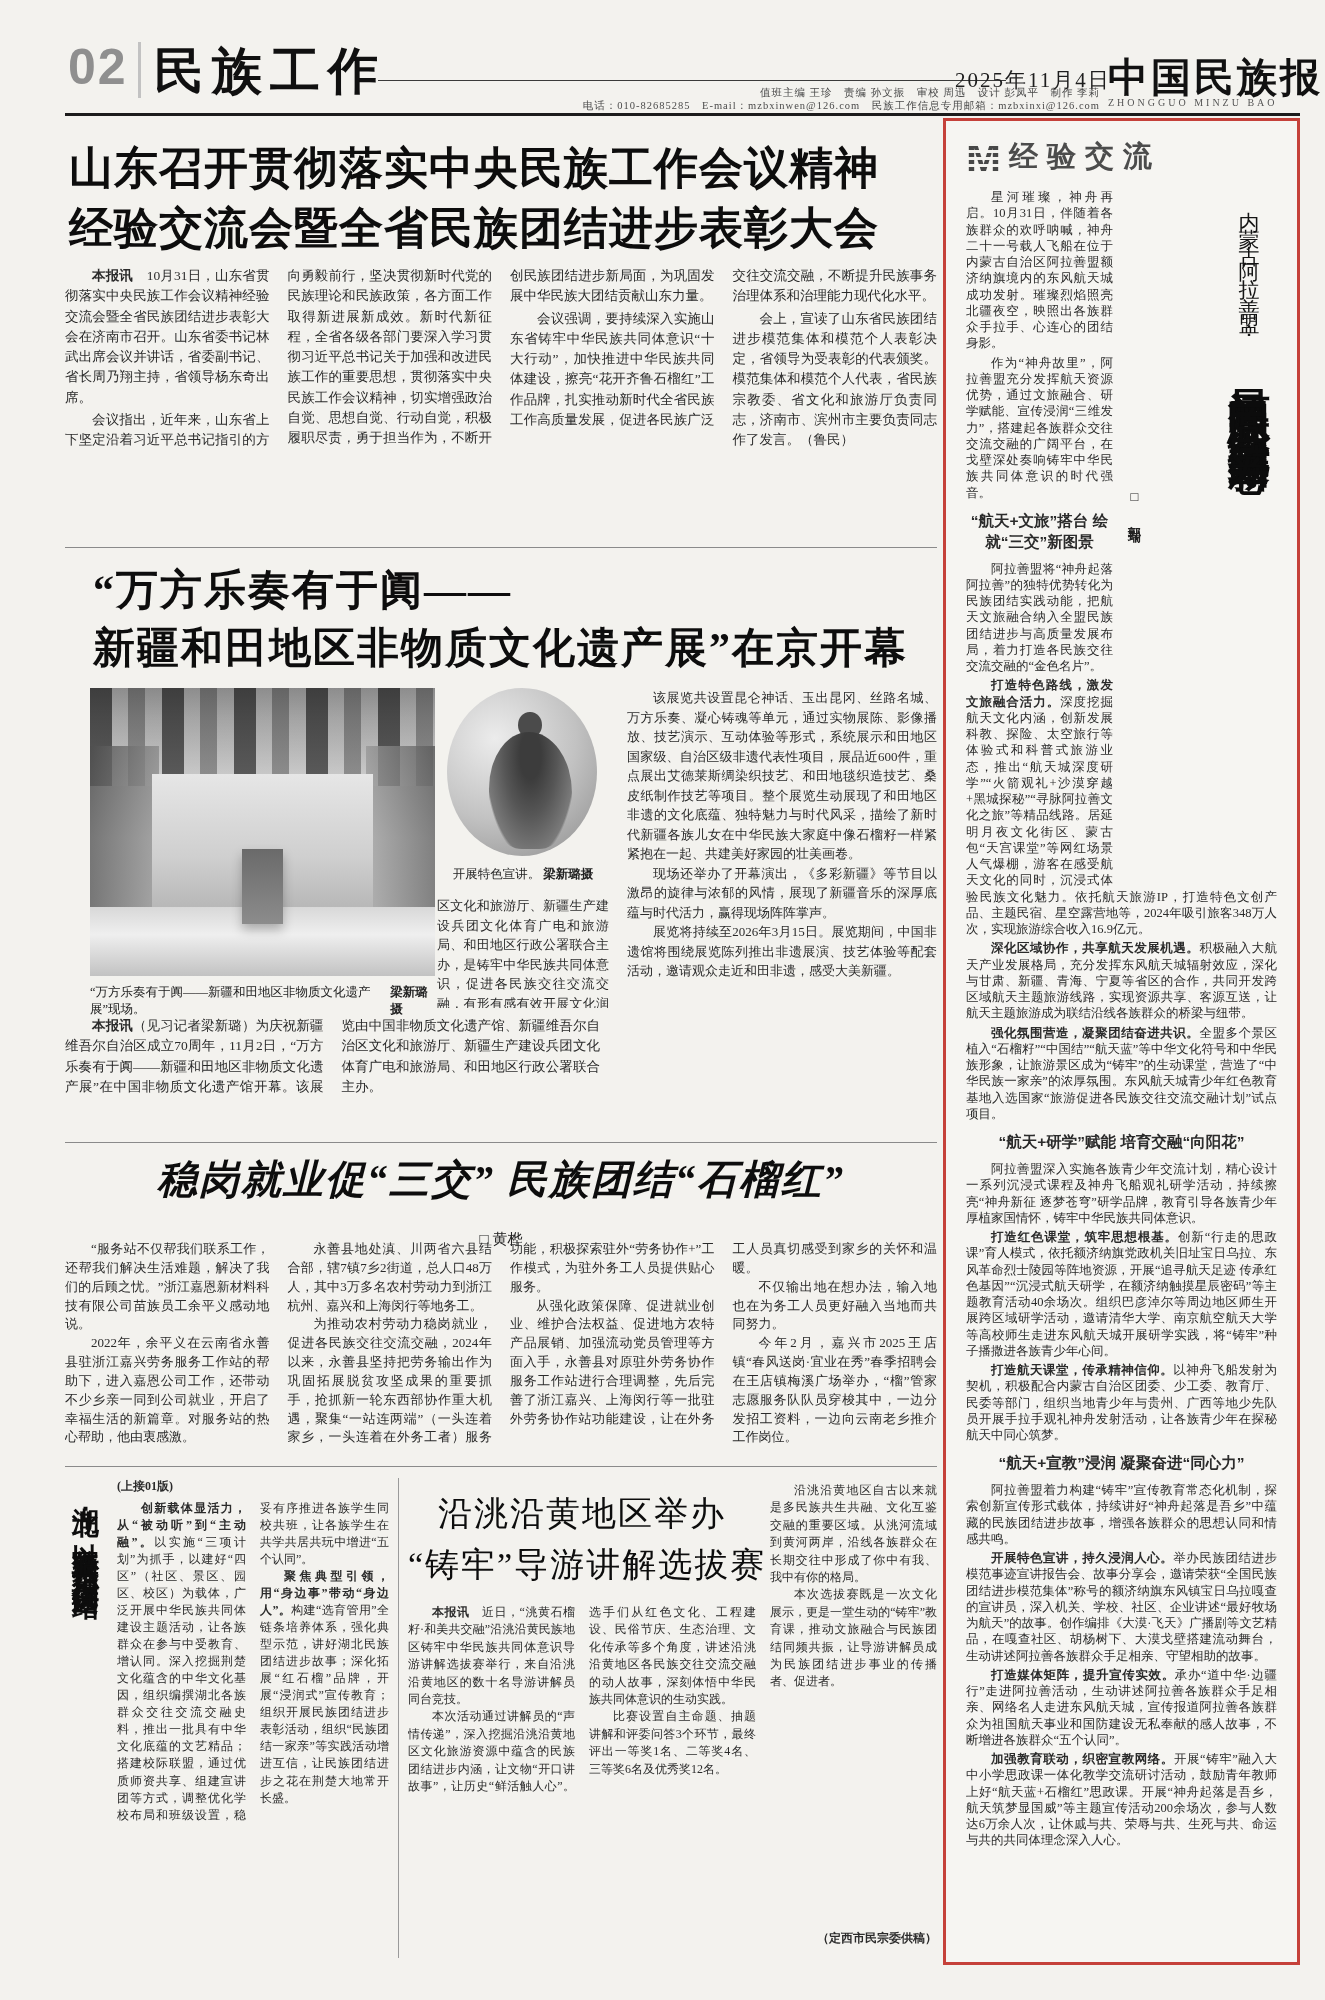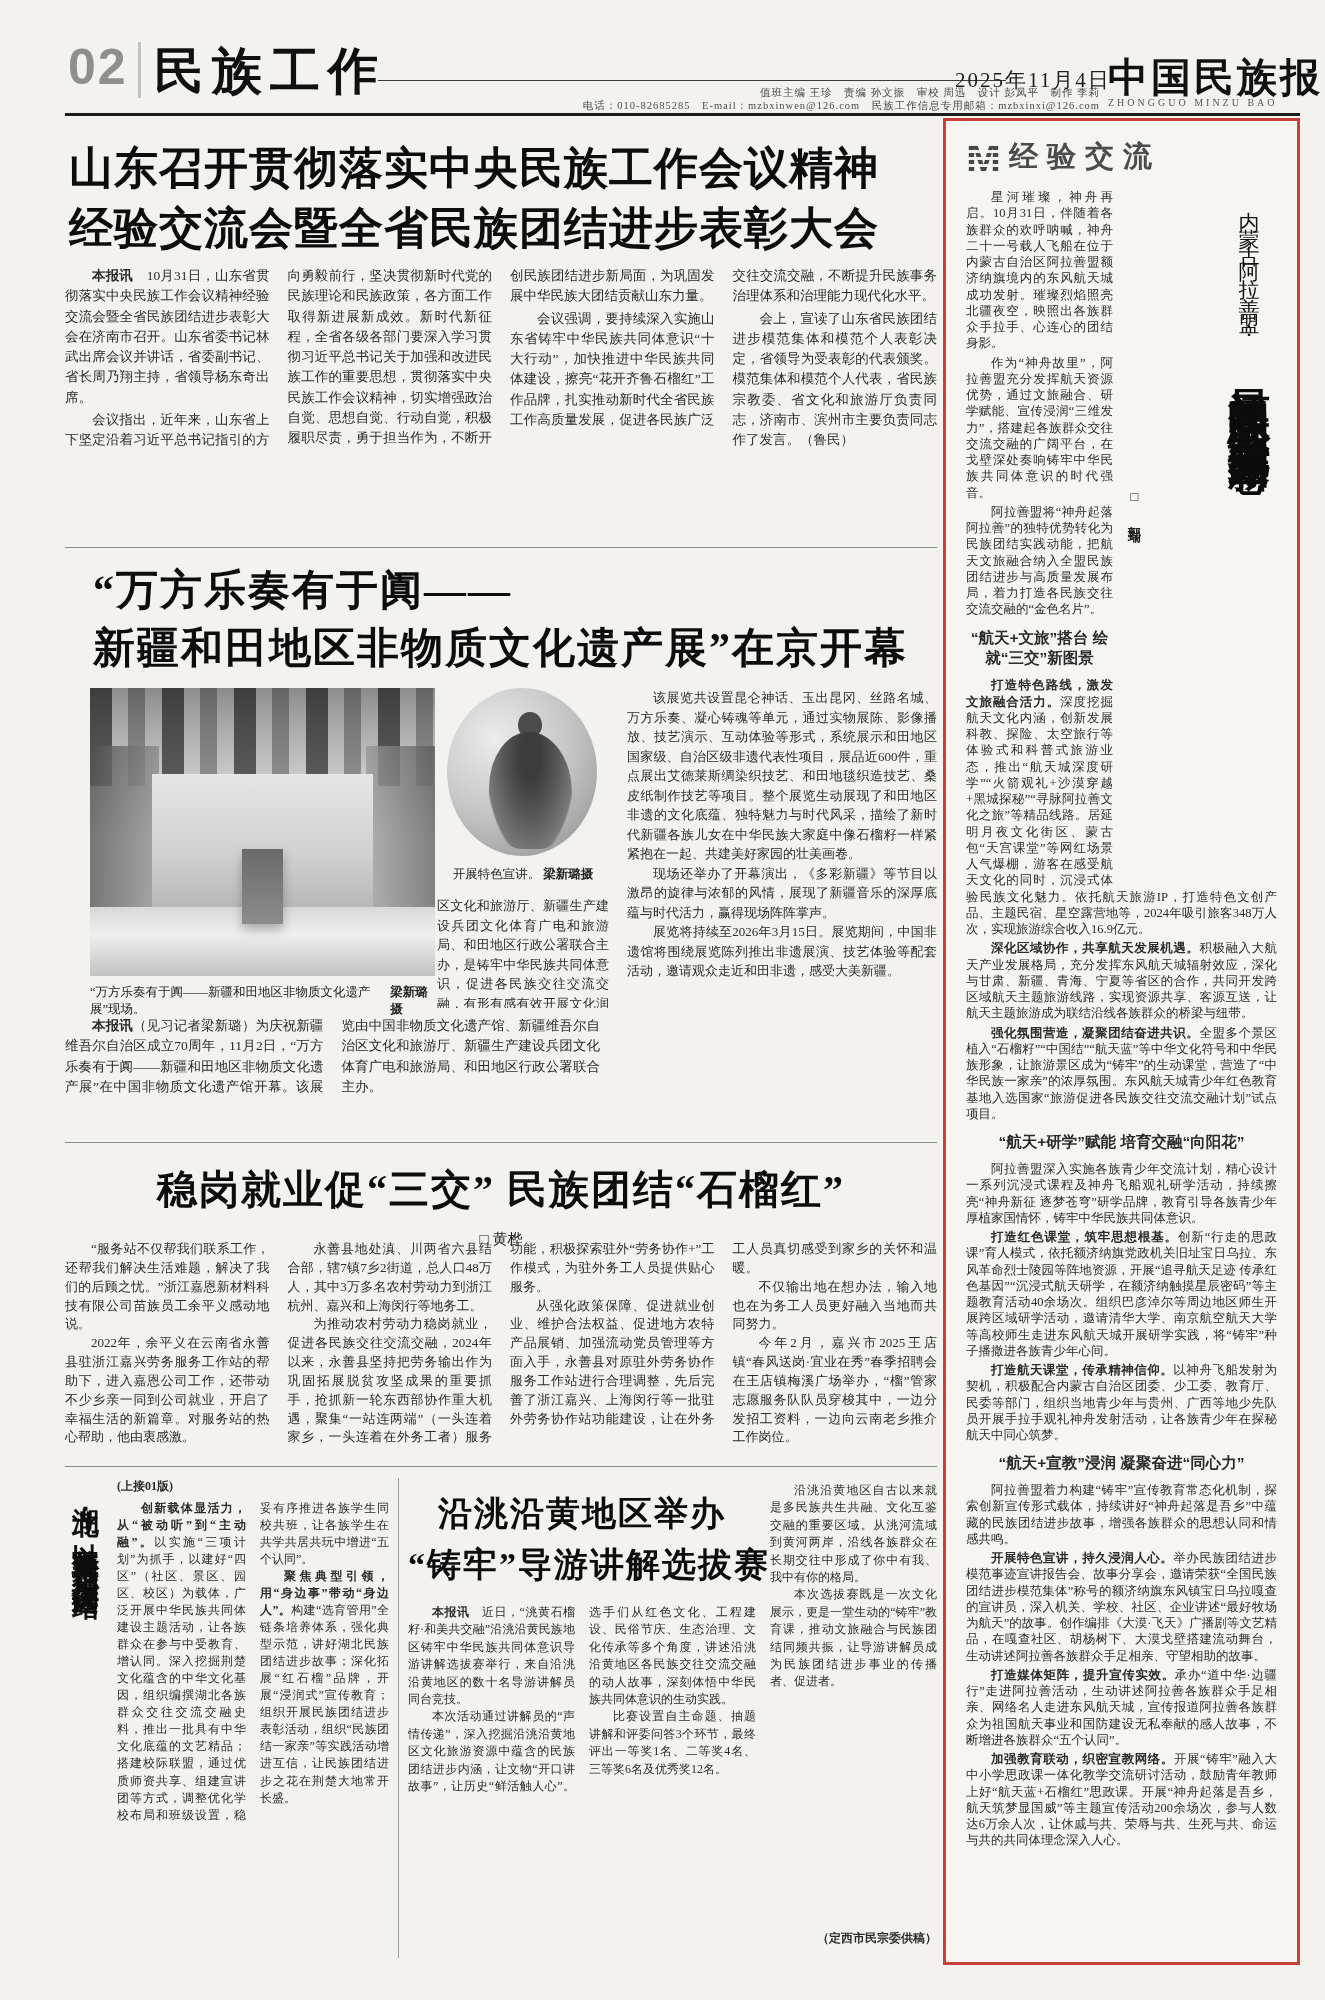--- a/index.html
+++ b/index.html
@@ -62,21 +62,21 @@
   .c-head{font-weight:900;font-size:40px;color:#0d0d0d;text-align:center;letter-spacing:2px;white-space:nowrap;}
   .c-byline{text-align:center;font-size:15px;color:#222;}
   .c-body{column-count:4;column-gap:18px;font-size:13px;line-height:1.45;overflow:hidden;}
 
   
   .hb-vert{writing-mode:vertical-rl;font-weight:900;font-size:27px;letter-spacing:3px;color:#0d0d0d;line-height:1.35;}
   .hb-note{font-weight:bold;font-size:12px;}
   .hb-body{column-count:2;column-gap:14px;font-size:12px;line-height:1.42;overflow:hidden;}
 
   
-  .dy-head{font-weight:700;font-size:34px;color:#0d0d0d;text-align:center;letter-spacing:2px;line-height:1.5;white-space:nowrap;}
+  .dy-head{font-weight:400;font-size:34px;color:#0d0d0d;text-align:center;letter-spacing:2px;line-height:1.5;white-space:nowrap;}
   .dy-body{column-count:2;column-gap:14px;font-size:12px;line-height:1.45;overflow:hidden;}
   .dy-side{font-size:12px;line-height:1.45;overflow:hidden;}
   .dy-credit{font-weight:bold;text-align:right;margin-top:6px;}
 
   
   .red-box{border:3px solid #c5413a;background:rgba(255,255,255,.25);box-sizing:border-box;padding:16px 20px;overflow:hidden;}
   .m-label{display:flex;align-items:flex-end;gap:8px;margin-bottom:12px;}
   .m-glyph{font-family:"Liberation Sans",sans-serif;font-weight:900;font-size:42px;line-height:.9;
      background:repeating-linear-gradient(180deg,#474747 0 4px,#f3f2ee 4px 7px);
      -webkit-background-clip:text;background-clip:text;color:transparent;}
@@ -151,21 +151,21 @@
   <div class="b-rightcol" style="position:absolute;left:562px;top:130px;width:310px;height:446px;">
 
   <p class="para">该展览共设置昆仑神话、玉出昆冈、丝路名城、万方乐奏、凝心铸魂等单元，通过实物展陈、影像播放、技艺演示、互动体验等形式，系统展示和田地区国家级、自治区级非遗代表性项目，展品近600件，重点展出艾德莱斯绸染织技艺、和田地毯织造技艺、桑皮纸制作技艺等项目。整个展览生动展现了和田地区非遗的文化底蕴、独特魅力与时代风采，描绘了新时代新疆各族儿女在中华民族大家庭中像石榴籽一样紧紧抱在一起、共建美好家园的壮美画卷。</p>
       <p class="para">现场还举办了开幕演出，《多彩新疆》等节目以激昂的旋律与浓郁的风情，展现了新疆音乐的深厚底蕴与时代活力，赢得现场阵阵掌声。</p>
       <p class="para">展览将持续至2026年3月15日。展览期间，中国非遗馆将围绕展览陈列推出非遗展演、技艺体验等配套活动，邀请观众走近和田非遗，感受大美新疆。</p>
     </div>
 </div>
 <div class="hline" style="left:65px;top:1142px;width:872px;height:1px;background:#8a8a8a;"></div>
 
 <div class="abs" style="left:65px;top:1152px;width:872px;height:308px;">
-  <div class="c-head" style="position:absolute;left:0;top:10px;width:872px;">稳岗就业促“三交”  民族团结“石榴红”</div>
+  <div class="c-head" style="position:absolute;left:0;top:0;width:872px;font-style:italic;">稳岗就业促“三交”  民族团结“石榴红”</div>
   <div class="c-byline" style="position:absolute;left:0;top:58px;width:872px;margin-top:20px;">□ 黄桦</div>
   <div class="c-body" style="position:absolute;left:0;top:88px;width:872px;height:216px;">
 
   <p class="para"><b class="lead-b"></b><span>“服务站不仅帮我们联系工作，还帮我们解决生活难题，解决了我们的后顾之忧。”浙江嘉恩新材料科技有限公司苗族员工余平义感动地说。</span></p>
       <p class="para"><b class="lead-b"></b><span>2022年，余平义在云南省永善县驻浙江嘉兴劳务服务工作站的帮助下，进入嘉恩公司工作，还带动不少乡亲一同到公司就业，开启了幸福生活的新篇章。对服务站的热心帮助，他由衷感激。</span></p>
       <p class="para"><b class="lead-b"></b><span>永善县地处滇、川两省六县结合部，辖7镇7乡2街道，总人口48万人，其中3万多名农村劳动力到浙江杭州、嘉兴和上海闵行等地务工。</span></p>
       <p class="para"><b class="lead-b"></b><span>为推动农村劳动力稳岗就业，促进各民族交往交流交融，2024年以来，永善县坚持把劳务输出作为巩固拓展脱贫攻坚成果的重要抓手，抢抓新一轮东西部协作重大机遇，聚集“一站连两端”（一头连着家乡，一头连着在外务工者）服务功能，积极探索驻外“劳务协作+”工作模式，为驻外务工人员提供贴心服务。</span></p>
       <p class="para"><b class="lead-b"></b><span>从强化政策保障、促进就业创业、维护合法权益、促进地方农特产品展销、加强流动党员管理等方面入手，永善县对原驻外劳务协作服务工作站进行合理调整，先后完善了浙江嘉兴、上海闵行等一批驻外劳务协作站功能建设，让在外务工人员真切感受到家乡的关怀和温暖。</span></p>
       <p class="para"><b class="lead-b"></b><span>不仅输出地在想办法，输入地也在为务工人员更好融入当地而共同努力。</span></p>
       <p class="para"><b class="lead-b"></b><span>今年2月，嘉兴市2025王店镇“春风送岗·宜业在秀”春季招聘会在王店镇梅溪广场举办，“榴”管家志愿服务队队员穿梭其中，一边分发招工资料，一边向云南老乡推介工作岗位。</span></p>
@@ -211,22 +211,22 @@
   <div class="al-flow">
     <div class="v-title-block">
       <span class="v-kicker">内蒙古阿拉善盟：</span>
       <span class="v-big">星河映照同心圆 绘就团结新画卷</span>
       <span class="v-byline">□ 郭瑞</span>
     </div>
     <div>
 
     <p class="para"><b class="lead-b"></b><span>星河璀璨，神舟再启。10月31日，伴随着各族群众的欢呼呐喊，神舟二十一号载人飞船在位于内蒙古自治区阿拉善盟额济纳旗境内的东风航天城成功发射。璀璨烈焰照亮北疆夜空，映照出各族群众手拉手、心连心的团结身影。</span></p>
         <p class="para"><b class="lead-b"></b><span>作为“神舟故里”，阿拉善盟充分发挥航天资源优势，通过文旅融合、研学赋能、宣传浸润“三维发力”，搭建起各族群众交往交流交融的广阔平台，在戈壁深处奏响铸牢中华民族共同体意识的时代强音。</span></p>
+        <p class="para sub-head"><b class="lead-b"></b><span>“航天+文旅”搭台 绘就“三交”新图景</span></p>
         <p class="para"><b class="lead-b"></b><span>阿拉善盟将“神舟起落阿拉善”的独特优势转化为民族团结实践动能，把航天文旅融合纳入全盟民族团结进步与高质量发展布局，着力打造各民族交往交流交融的“金色名片”。</span></p>
-        <p class="para sub-head"><b class="lead-b"></b><span>“航天+文旅”搭台 绘就“三交”新图景</span></p>
         <p class="para"><b class="lead-b">打造特色路线，激发文旅融合活力。</b><span>深度挖掘航天文化内涵，创新发展科教、探险、太空旅行等体验式和科普式旅游业态，推出“航天城深度研学”“火箭观礼+沙漠穿越+黑城探秘”“寻脉阿拉善文化之旅”等精品线路。居延明月夜文化街区、蒙古包“天宫课堂”等网红场景人气爆棚，游客在感受航天文化的同时，沉浸式体验民族文化魅力。依托航天旅游IP，打造特色文创产品、主题民宿、星空露营地等，2024年吸引旅客348万人次，实现旅游综合收入16.9亿元。</span></p>
         <p class="para"><b class="lead-b">深化区域协作，共享航天发展机遇。</b><span>积极融入大航天产业发展格局，充分发挥东风航天城辐射效应，深化与甘肃、新疆、青海、宁夏等省区的合作，共同开发跨区域航天主题旅游线路，实现资源共享、客源互送，让航天主题旅游成为联结沿线各族群众的桥梁与纽带。</span></p>
         <p class="para"><b class="lead-b">强化氛围营造，凝聚团结奋进共识。</b><span>全盟多个景区植入“石榴籽”“中国结”“航天蓝”等中华文化符号和中华民族形象，让旅游景区成为“铸牢”的生动课堂，营造了“中华民族一家亲”的浓厚氛围。东风航天城青少年红色教育基地入选国家“旅游促进各民族交往交流交融计划”试点项目。</span></p>
         <p class="para sub-head"><b class="lead-b"></b><span>“航天+研学”赋能 培育交融“向阳花”</span></p>
         <p class="para"><b class="lead-b"></b><span>阿拉善盟深入实施各族青少年交流计划，精心设计一系列沉浸式课程及神舟飞船观礼研学活动，持续擦亮“神舟新征 逐梦苍穹”研学品牌，教育引导各族青少年厚植家国情怀，铸牢中华民族共同体意识。</span></p>
         <p class="para"><b class="lead-b">打造红色课堂，筑牢思想根基。</b><span>创新“行走的思政课”育人模式，依托额济纳旗党政机关旧址宝日乌拉、东风革命烈士陵园等阵地资源，开展“追寻航天足迹 传承红色基因”“沉浸式航天研学，在额济纳触摸星辰密码”等主题教育活动40余场次。组织巴彦淖尔等周边地区师生开展跨区域研学活动，邀请清华大学、南京航空航天大学等高校师生走进东风航天城开展研学实践，将“铸牢”种子播撒进各族青少年心间。</span></p>
         <p class="para"><b class="lead-b">打造航天课堂，传承精神信仰。</b><span>以神舟飞船发射为契机，积极配合内蒙古自治区团委、少工委、教育厅、民委等部门，组织当地青少年与贵州、广西等地少先队员开展手拉手观礼神舟发射活动，让各族青少年在探秘航天中同心筑梦。</span></p>
         <p class="para sub-head"><b class="lead-b"></b><span>“航天+宣教”浸润 凝聚奋进“同心力”</span></p>
         <p class="para"><b class="lead-b"></b><span>阿拉善盟着力构建“铸牢”宣传教育常态化机制，探索创新宣传形式载体，持续讲好“神舟起落是吾乡”中蕴藏的民族团结进步故事，增强各族群众的思想认同和情感共鸣。</span></p>
         <p class="para"><b class="lead-b">开展特色宣讲，持久浸润人心。</b><span>举办民族团结进步模范事迹宣讲报告会、故事分享会，邀请荣获“全国民族团结进步模范集体”称号的额济纳旗东风镇宝日乌拉嘎查的宣讲员，深入机关、学校、社区、企业讲述“最好牧场为航天”的故事。创作编排《大漠·飞天》广播剧等文艺精品，在嘎查社区、胡杨树下、大漠戈壁搭建流动舞台，生动讲述阿拉善各族群众手足相亲、守望相助的故事。</span></p>

